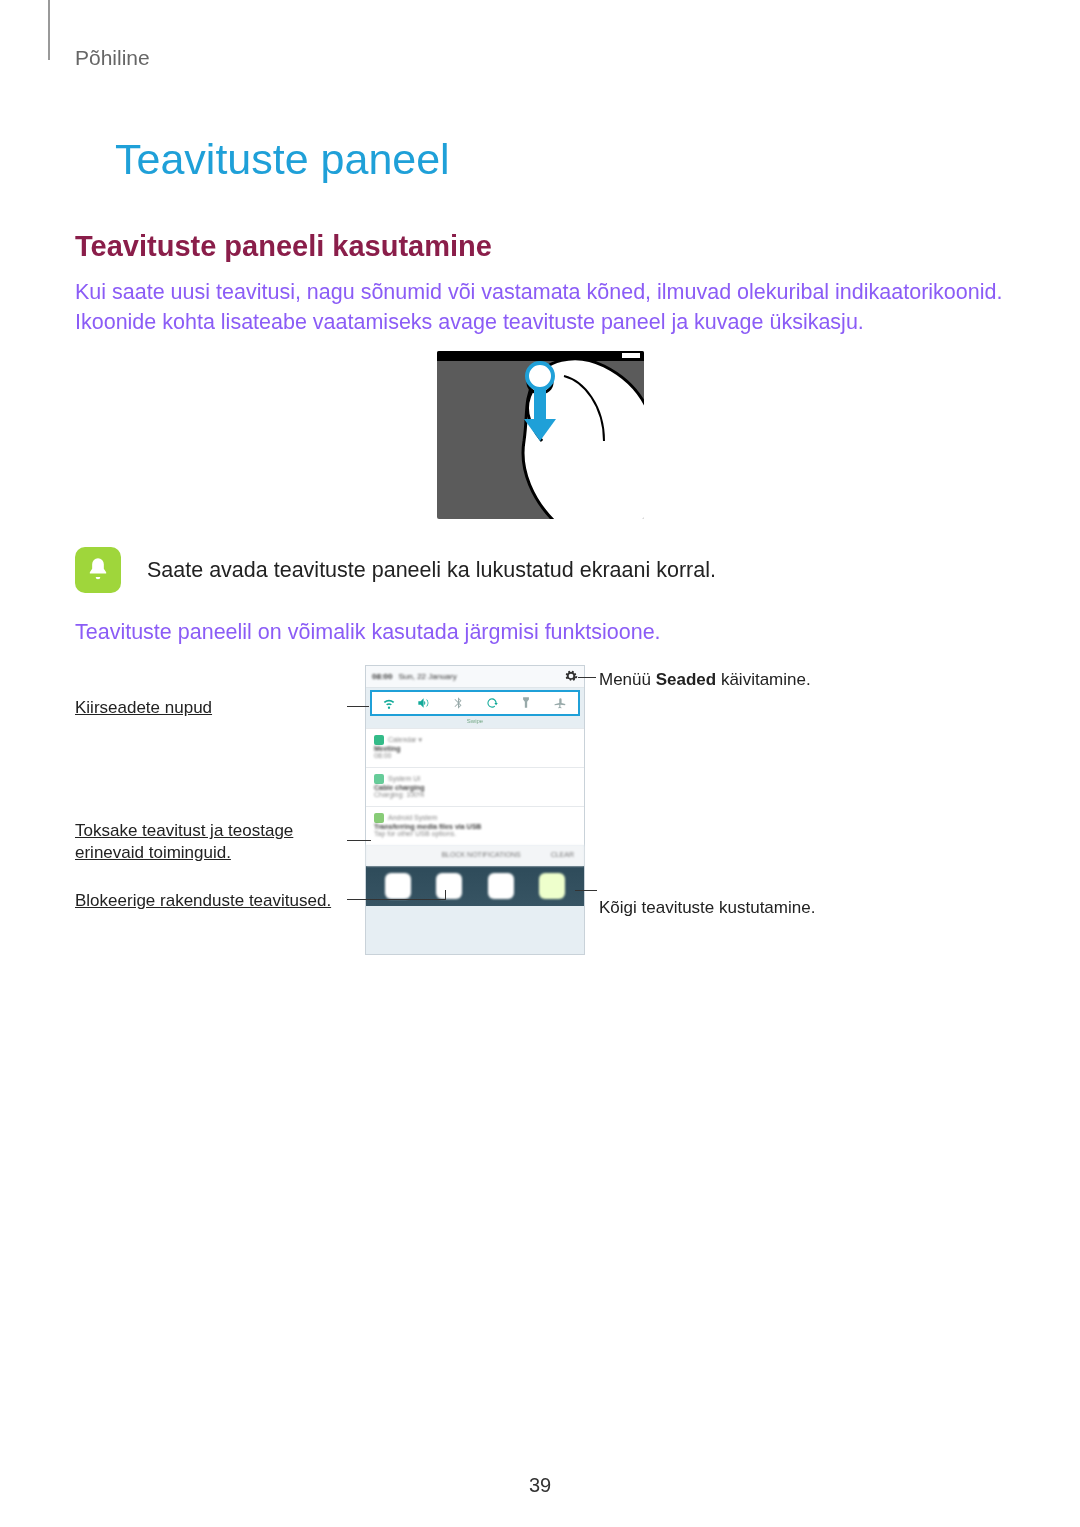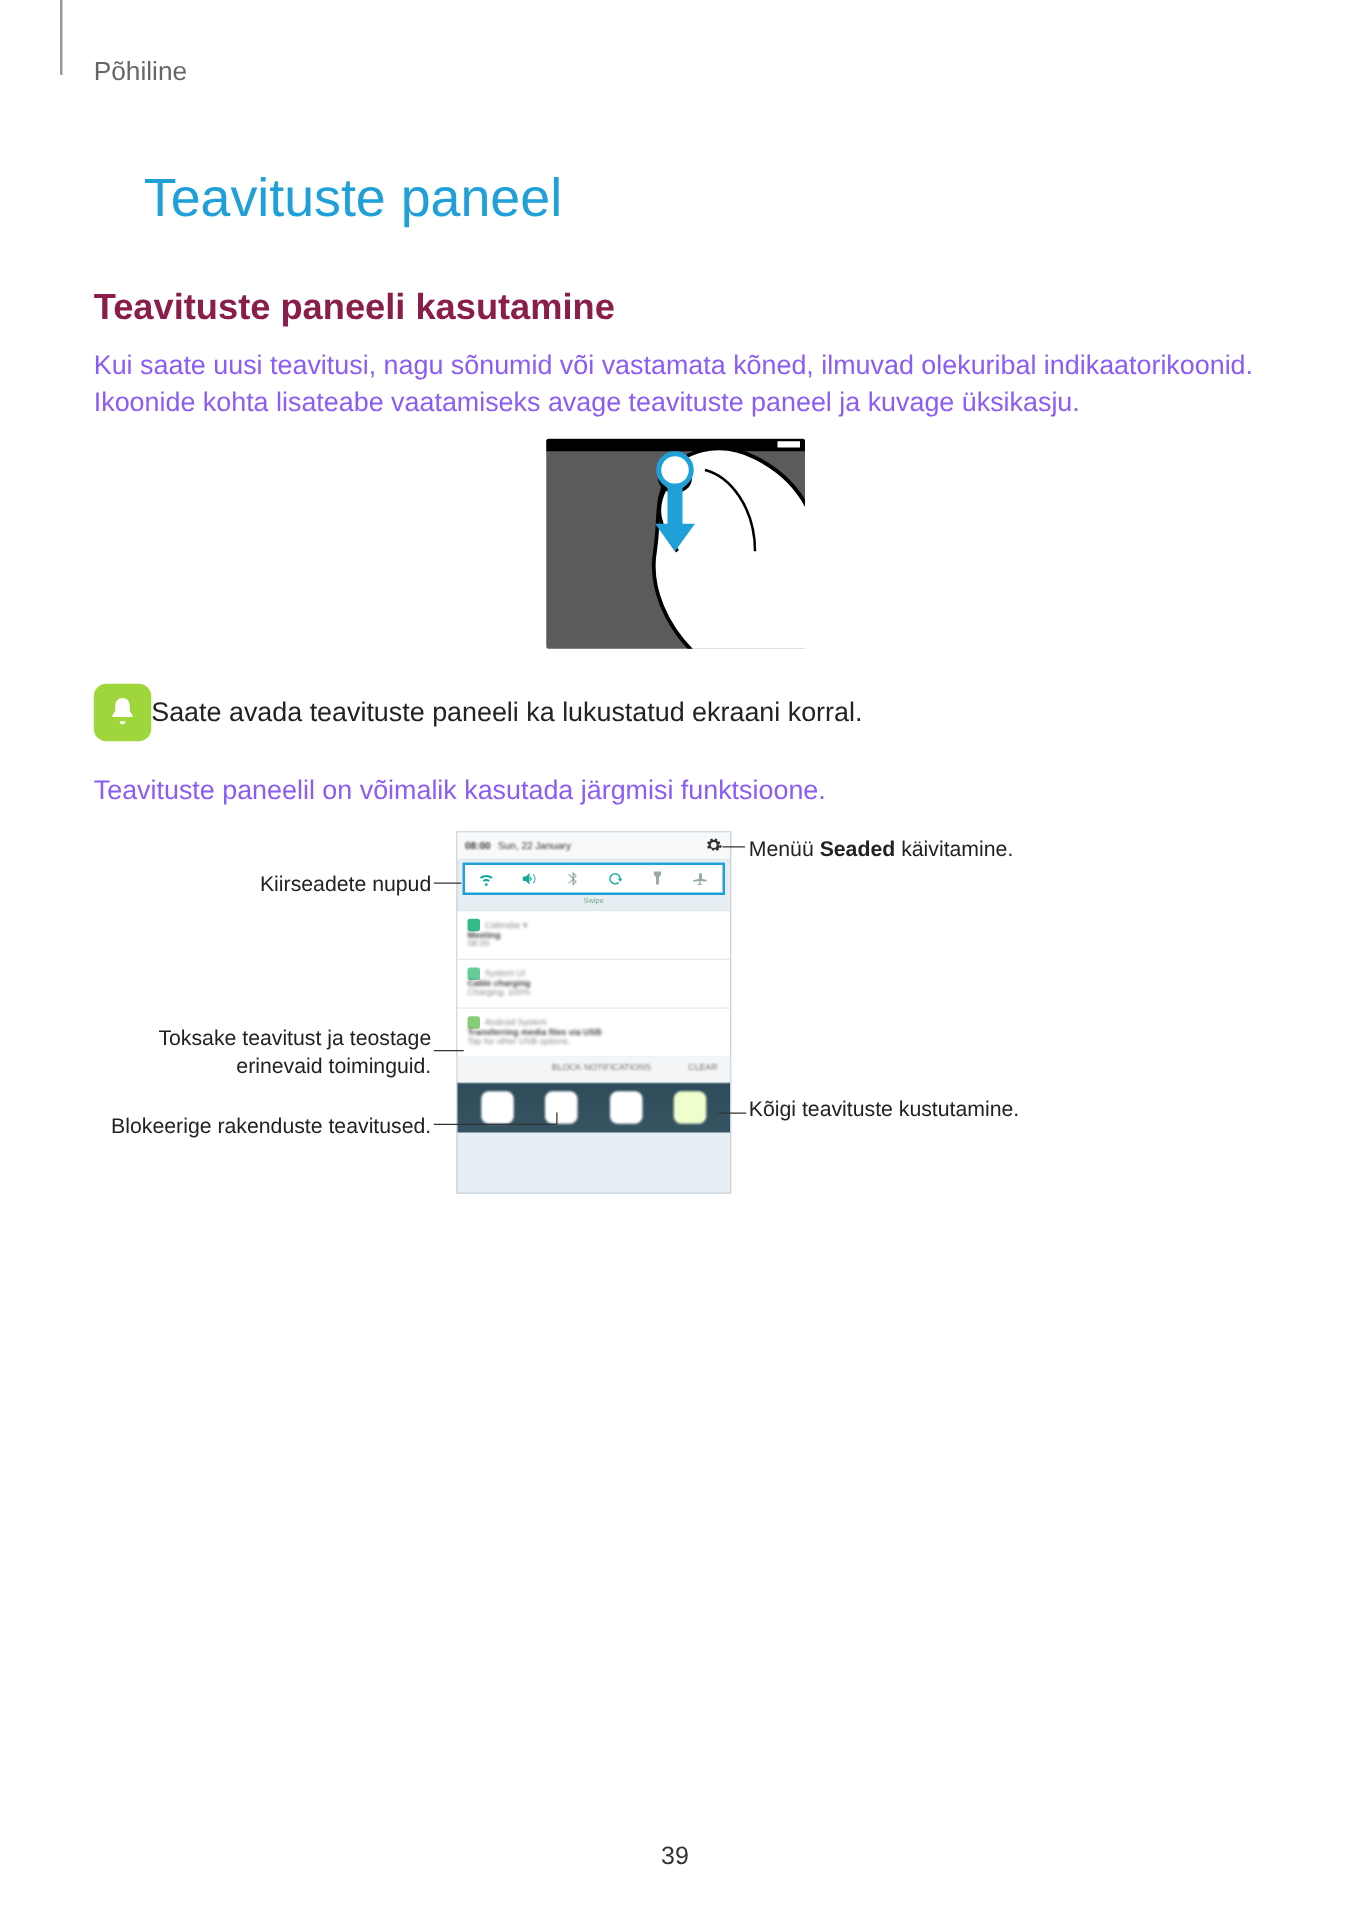--- a/index.html
+++ b/index.html
@@ -76,21 +76,21 @@
     background:#fff; border:4px solid #1fa0d8;
   }
   .fig1 .arrow .stem{
     position:absolute; top:26px; left:9px; width:12px; height:36px; background:#1fa0d8;
   }
   .fig1 .arrow .head{
     position:absolute; top:58px; left:-1px; width:0; height:0;
     border-left:16px solid transparent; border-right:16px solid transparent; border-top:22px solid #1fa0d8;
   }
   .note-row {
-    display:flex; align-items:center; margin: 8px 0 24px 0;
+    display:flex; align-items:center; gap:26px; margin: 8px 0 24px 0;
   }
   .note-icon {
     width:46px; height:46px; border-radius:10px;
     background:#9fd63b; display:flex; align-items:center; justify-content:center;
     flex-shrink:0;
   }
   .note-icon svg { width:28px; height:28px; }
   .note-text { font-size:21.5px; }
 
   
@@ -149,21 +149,21 @@
   .dock .app.mail{ background:#fff; }
   .dock .app.inet{ background:#fff; }
   .dock .app.play{ background:#fff; }
   .dock .app.apps{ background:#efc; }
 
   
   .callout {
     position:absolute; font-size:17px; color:#222; line-height:1.25;
   }
   .callout.right { text-align:center; }
-  .callout.left { text-align:right; }
+  .callout.left { text-align:left;text-decoration:underline; }
   .leader {
     position:absolute; background:#333; height:1px;
   }
   .leader.v { width:1px; height:auto; }
 
   .page-num {
     position:absolute; bottom:30px; left:0; right:0; text-align:center;
     font-size:20px; color:#333;
   }
 </style>
@@ -281,19 +281,19 @@
 
     <div class="callout left" style="left:0; top:225px; width:270px;">Blokeerige rakenduste teavitused.</div>
     <div class="leader" style="left:272px; top:234px; width:98px;"></div>
     <div class="leader v" style="left:370px; top:225px; height:10px;"></div>
 
     <div class="callout right" style="left:524px; top:4px;">
       <span>Menüü </span><b>Seaded</b><span> käivitamine.</span>
     </div>
     <div class="leader" style="left:503px; top:12px; width:18px;"></div>
 
-    <div class="callout right" style="left:524px; top:212px;">Kõigi teavituste kustutamine.</div>
+    <div class="callout right" style="left:524px; top:232px;">Kõigi teavituste kustutamine.</div>
     <div class="leader" style="left:500px; top:225px; width:22px;"></div>
 
   </div>
 </div>
 
 <div class="page-num">39</div>
 
 </body></html>

